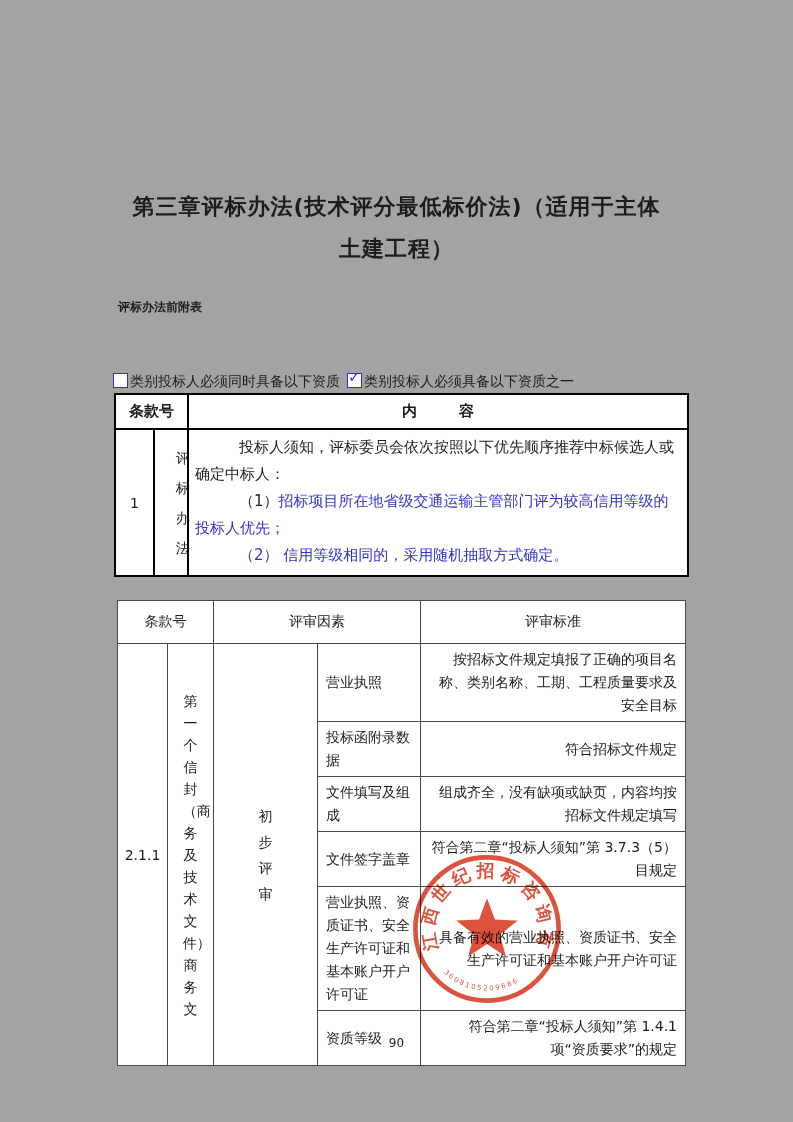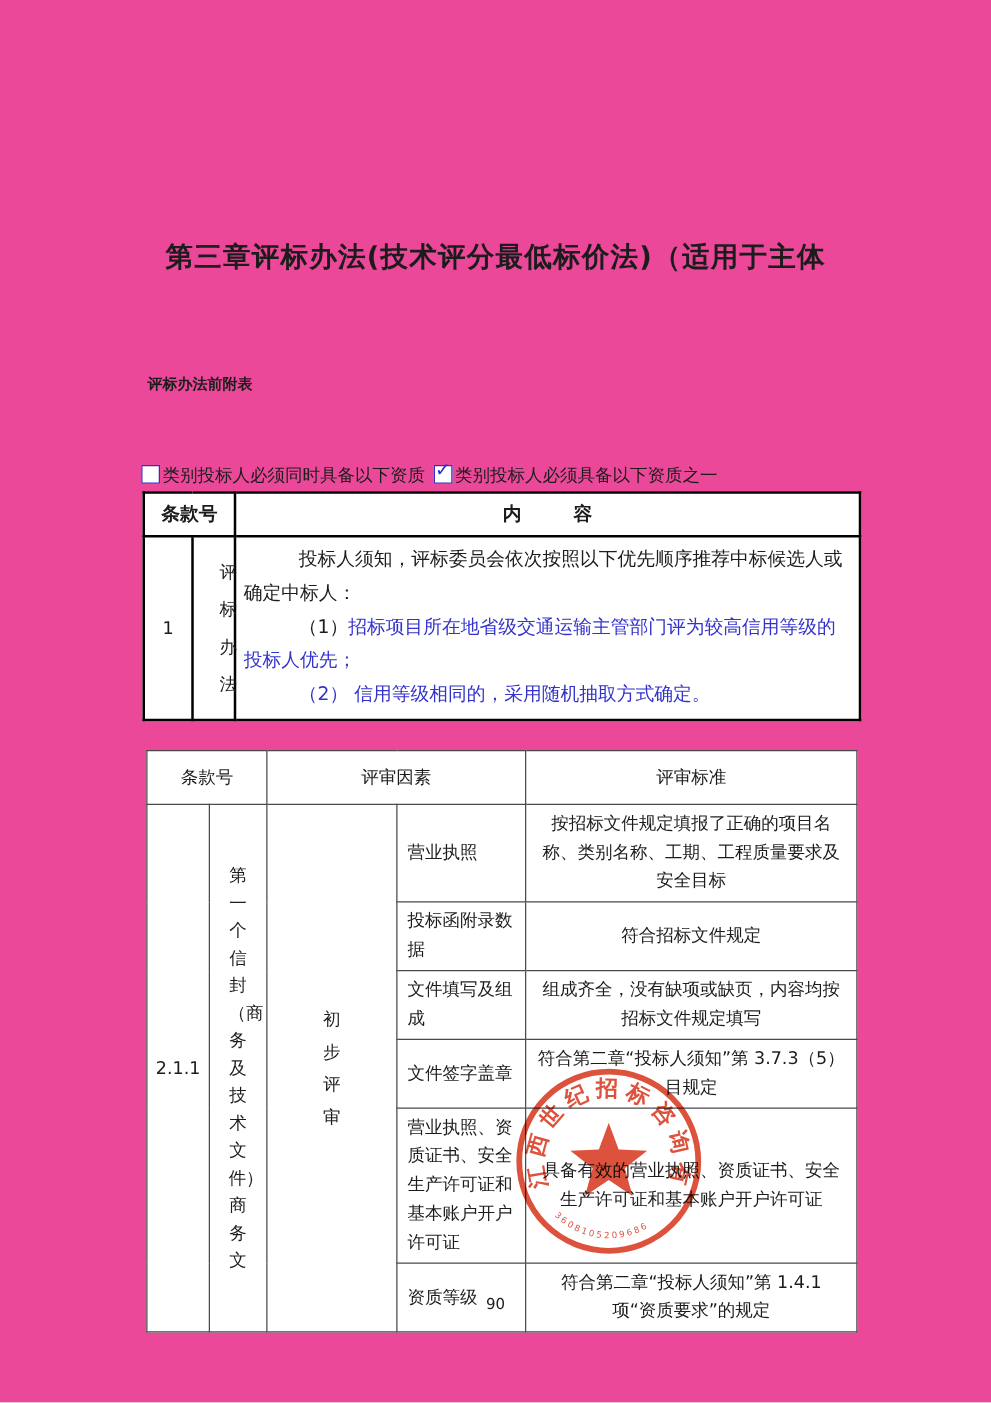--- a/index.html
+++ b/index.html
@@ -1,17 +1,17 @@
 <!DOCTYPE html>
 <html><head>
 <meta charset="utf-8">
 <style>
   html,body{margin:0;padding:0;background:#ffffff;}
   .page{
-    position:relative;width:793px;height:1122px;margin:0 auto;background:#ec4899;
+    position:relative;width:793px;height:1122px;margin:0 auto;background:#a3a3a3;
     font-family:"DejaVu Sans","Liberation Sans",sans-serif;color:#1c1c1c;
     overflow:hidden;
   }
   .title{
     position:absolute;top:186px;left:0;width:793px;text-align:center;
     font-size:22px;font-weight:bold;line-height:42px;letter-spacing:1px;
   }
   .subtitle{
     position:absolute;top:299px;left:118px;font-size:12px;font-weight:bold;
   }
@@ -48,39 +48,40 @@
   
   .t2{left:117px;top:600px;width:568px;font-size:14px;}
   .t2 td{border:1px solid #4a4a4a;padding:0;vertical-align:middle;}
   .t2 .hdr td{height:42px;text-align:center;}
   .t2 .cnum{text-align:center;}
   .t2 .cgroup{text-align:center;}
   .t2 .cgroup .vtext{line-height:22px;}
   .t2 .cstage{text-align:center;}
   .t2 .cstage .vtext{line-height:26px;}
   .t2 .factor{padding:4px 6px 4px 8px;line-height:23px;text-align:left;}
-  .t2 .standard{padding:4px 8px;line-height:23px;text-align:center;}
+  .t2 .standard{padding:4px 8px;line-height:23px;text-align:right;}
   .t2 .r1{height:67px;} .t2 .r2{height:33px;} .t2 .r3{height:53px;}
   .t2 .r4{height:55px;} .t2 .r5{height:95px;} .t2 .r6{height:51px;}
 
   .pageno{
     position:absolute;top:1036px;left:0;width:793px;text-align:center;font-size:12px;
   }
   .stamp{
     position:absolute;left:409px;top:852px;width:156px;height:154px;
     opacity:.88;mix-blend-mode:multiply;pointer-events:none;
   }
 </style>
 </head>
 <body>
 
 <div class="page">
 
   <div class="title">
     <div>第三章评标办法(技术评分最低标价法)（适用于主体</div>
+    <div>土建工程）</div>
   </div>
 
   <div class="subtitle">评标办法前附表</div>
 
   <div class="cbrow">
     <span class="cb"></span><span>类别投标人必须同时具备以下资质</span><span class="gap"></span><span class="cb checked"></span><span>类别投标人必须具备以下资质之一</span>
   </div>
 
   <table class="t1">
     <colgroup>

